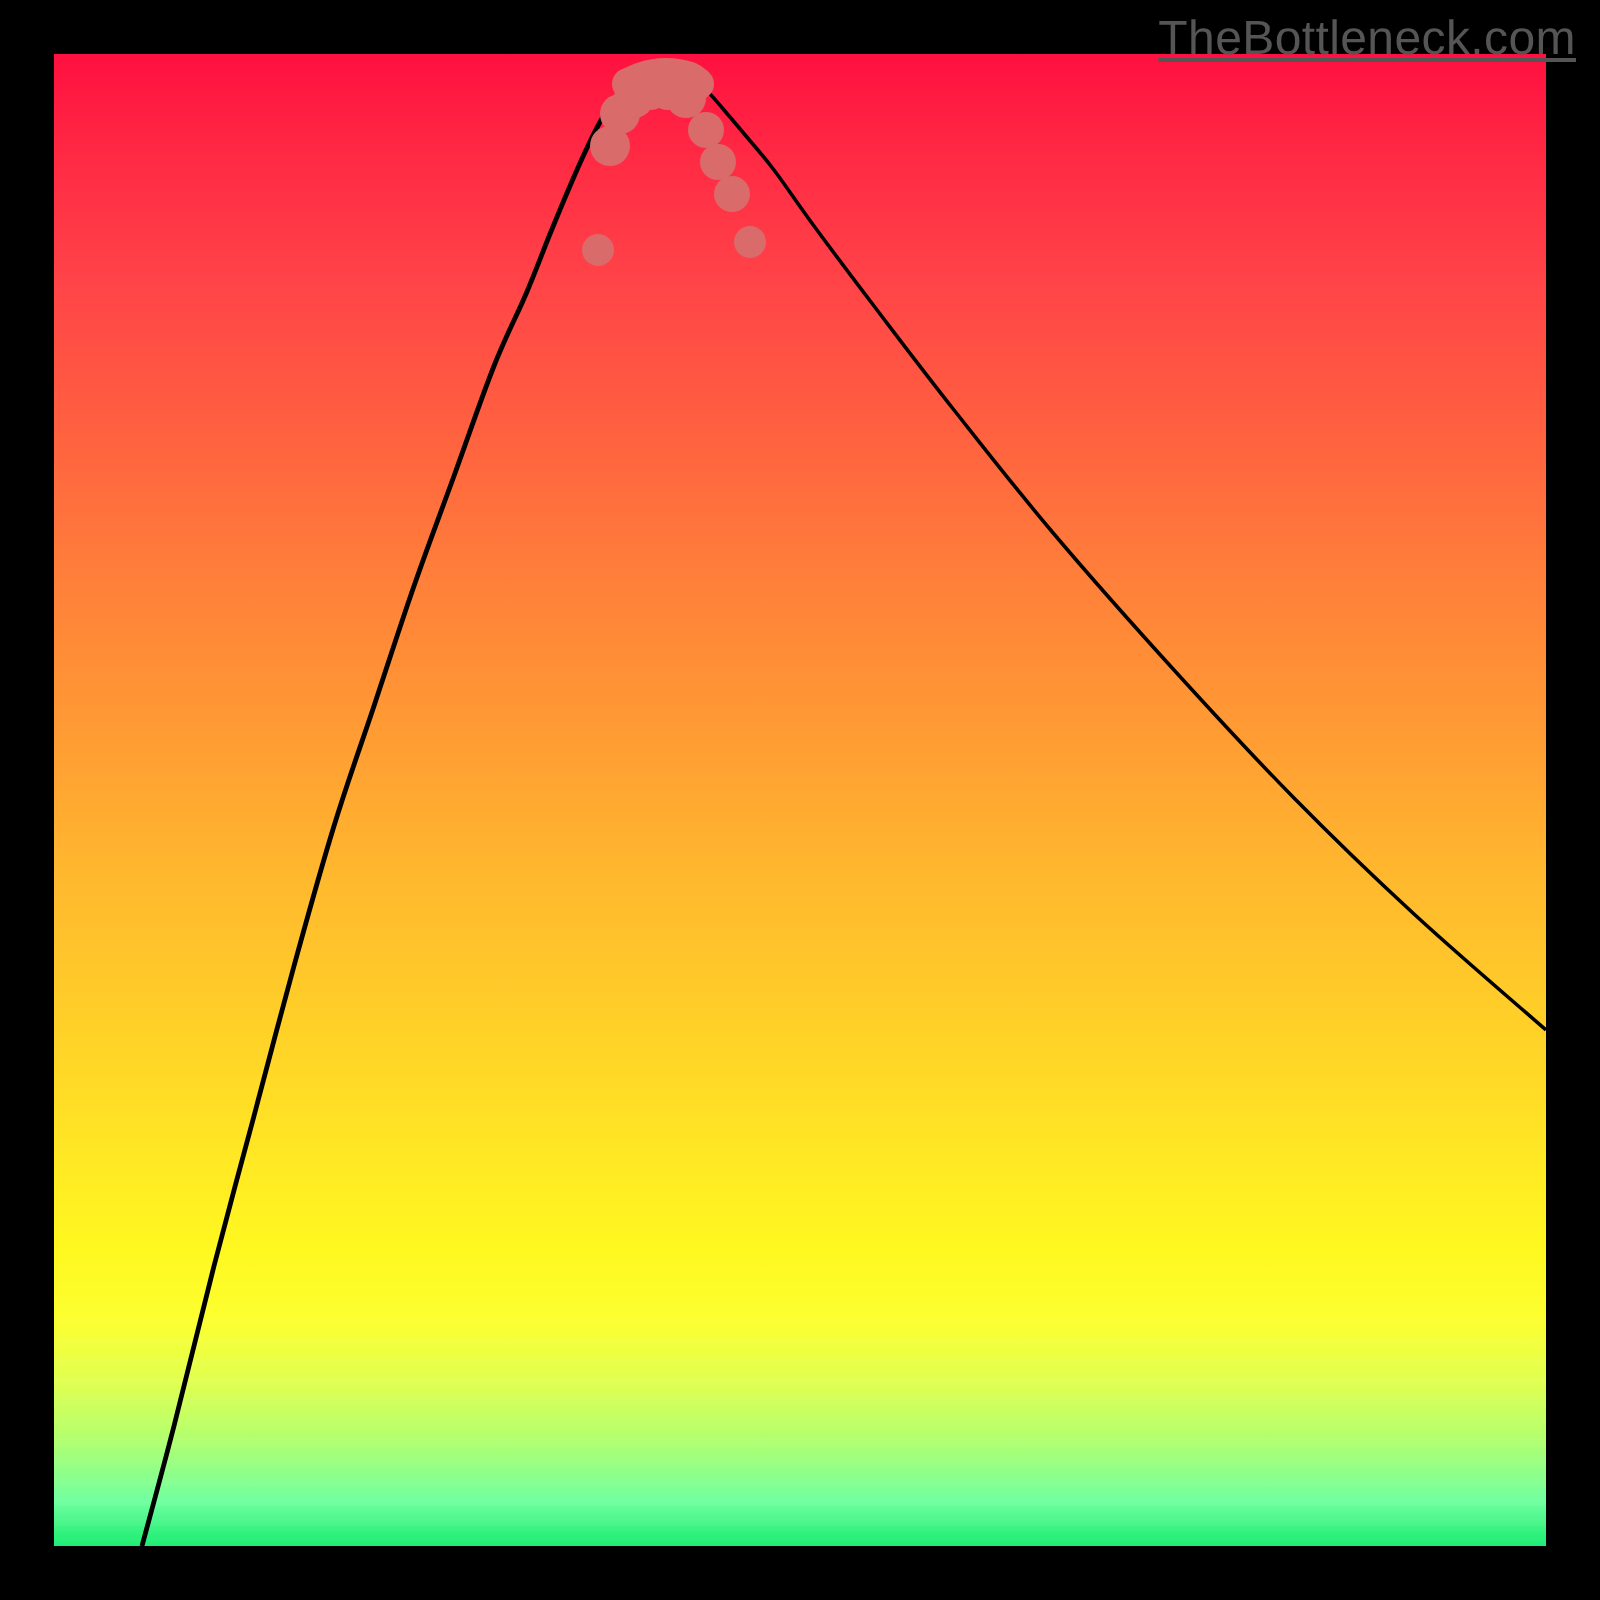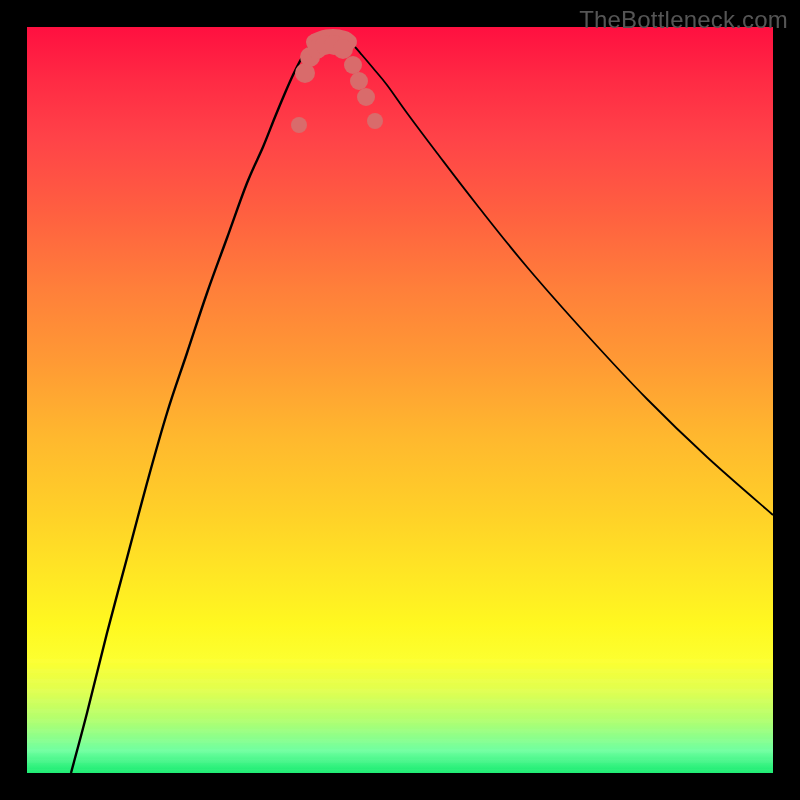--- a/index.html
+++ b/index.html
@@ -61,20 +61,21 @@
   }
   .watermark {
     position: absolute;
     top: 6px;
     right: 12px;
     font-family: Arial, Helvetica, sans-serif;
     font-size: 24px;
     color: #555;
     letter-spacing: 0.2px;
     user-select: none;
+    text-decoration: underline;
   }
 </style>
 </head>
 <body>
 
 <div class="plot-area striped"></div>
 
 <svg class="overlay" viewBox="0 0 746 746">
   <path id="left-curve-path" fill="none" stroke="#000" stroke-width="2.4" d="M 44 746 C 46.88 735.2, 53.52 711.2, 60 686 C 66.48 660.8, 72.8 633.9, 80 606 C 87.2 578.1, 92.8 558, 100 531 C 107.2 504, 112.8 482.1, 120 456 C 127.2 429.9, 132.8 409.4, 140 386 C 147.2 362.6, 152.8 347.6, 160 326 C 167.2 304.4, 172.8 286.7, 180 266 C 187.2 245.3, 192.8 230.8, 200 211 C 207.2 191.2, 213.52 172.38, 220 156 C 226.48 139.62, 230.96 131.88, 236 120 C 241.04 108.12, 244.04 99.72, 248 90 C 251.96 80.28, 254.76 73.56, 258 66 C 261.24 58.44, 263.3 53.76, 266 48 C 268.7 42.24, 270.84 37.96, 273 34 C 275.16 30.04, 276.2 28.7, 278 26 C 279.8 23.3, 281.38 20.98, 283 19 C 284.62 17.02, 286.28 15.72, 287 15"></path>
   <path id="right-curve-path" fill="none" stroke="#000" stroke-width="1.8" d="M 322 15 C 323.08 15.9, 325.66 17.66, 328 20 C 330.34 22.34, 331.76 24.22, 335 28 C 338.24 31.78, 341.5 35.6, 346 41 C 350.5 46.4, 353.88 49.9, 360 58 C 366.12 66.1, 371 73.76, 380 86 C 389 98.24, 397.4 109.44, 410 126 C 422.6 142.56, 433.8 157.48, 450 178 C 466.2 198.52, 480.2 216.6, 500 240 C 519.8 263.4, 538.4 284.24, 560 308 C 581.6 331.76, 598.4 350.04, 620 372 C 641.6 393.96, 657.32 409.12, 680 430 C 702.68 450.88, 734.12 477.56, 746 488"></path>

